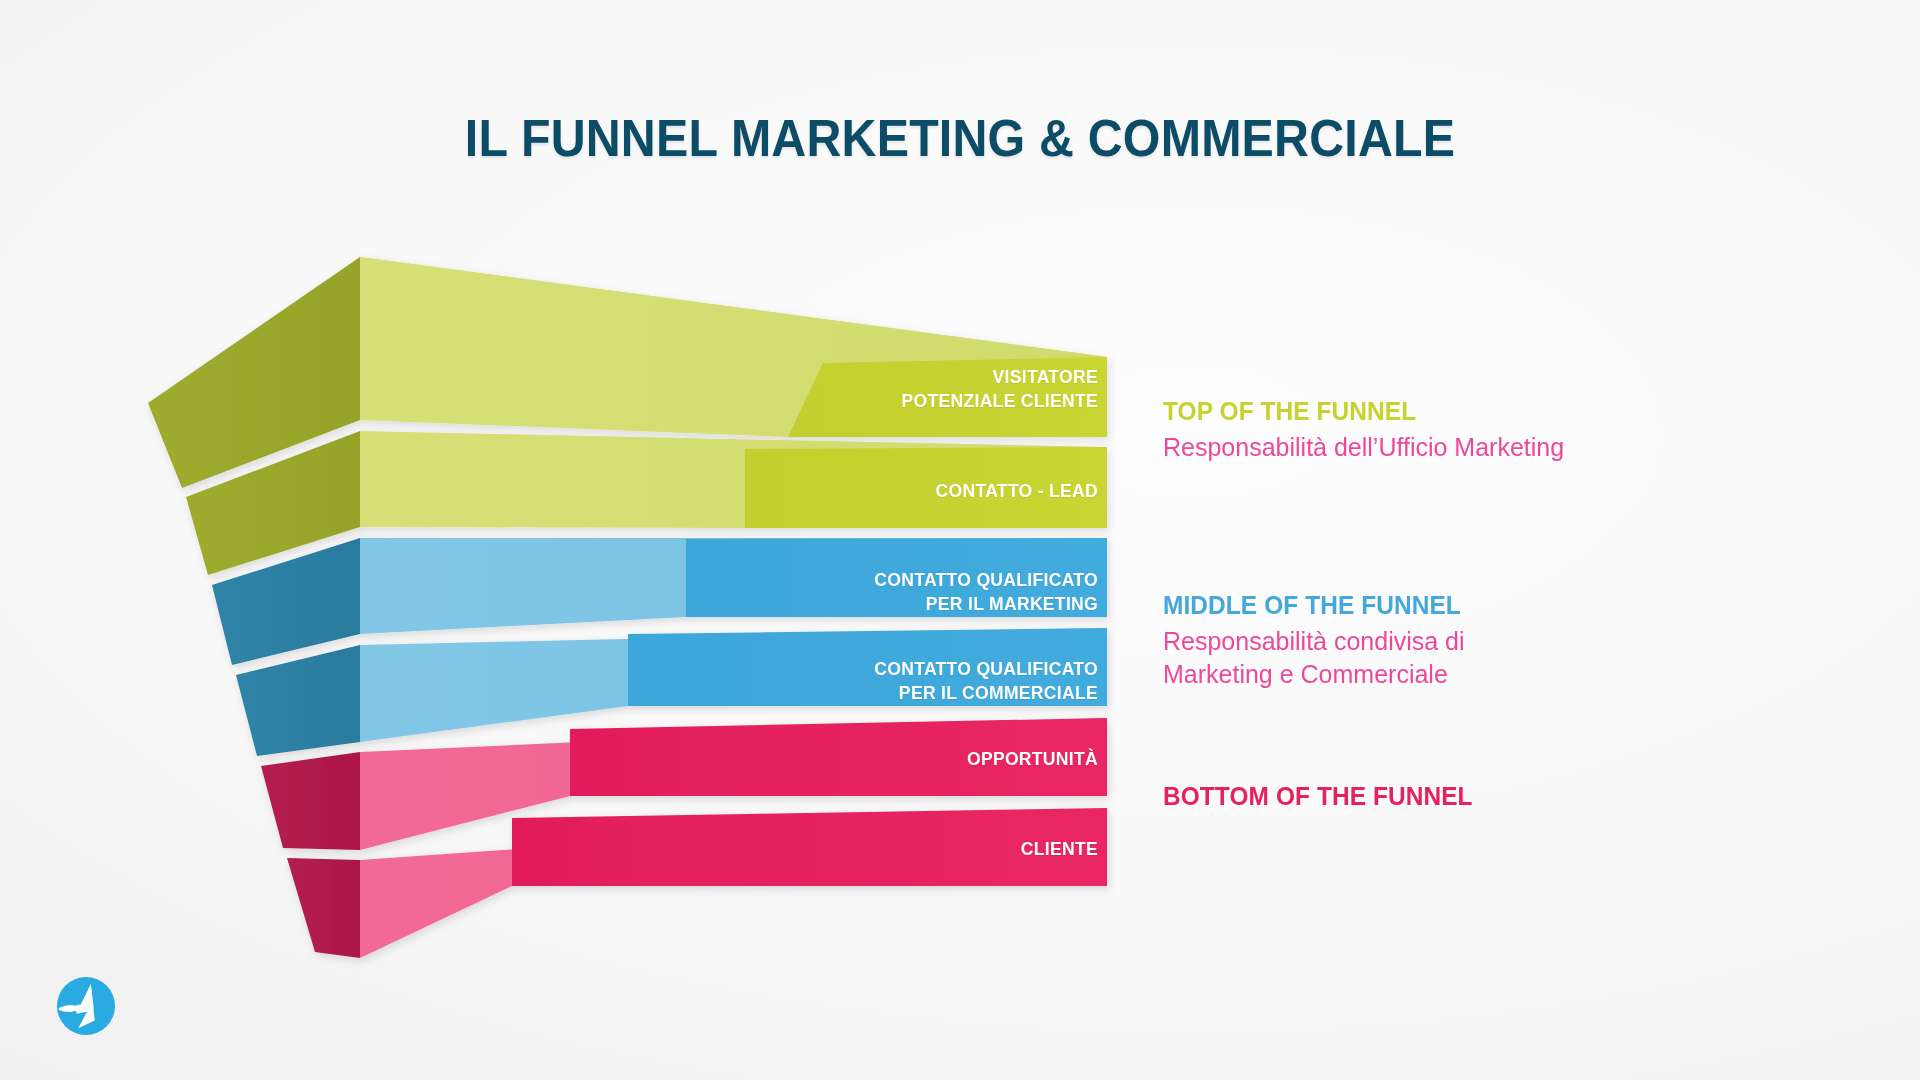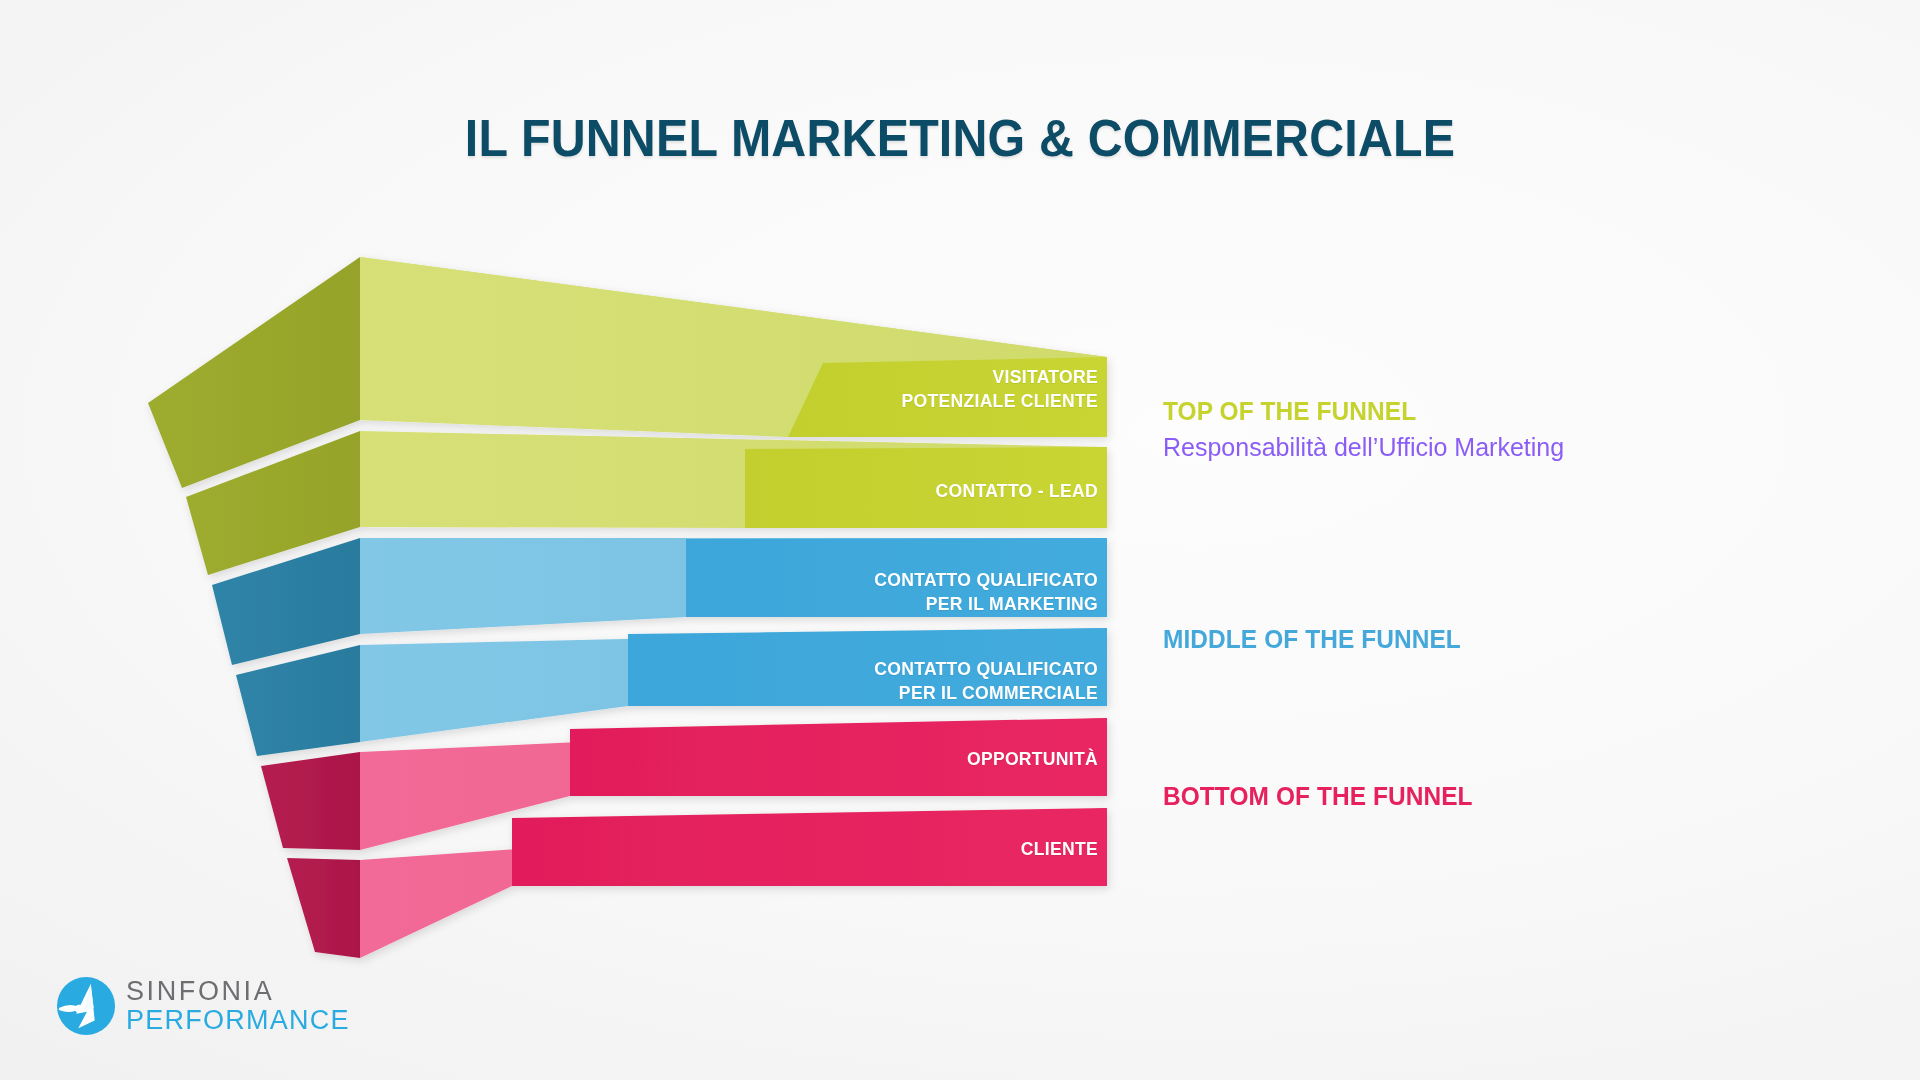--- a/index.html
+++ b/index.html
@@ -57,21 +57,21 @@
     font-size:26px;
     font-weight:bold;
     letter-spacing:0.1px;
     transform: scaleX(0.94);
     transform-origin:left center;
     white-space:nowrap;
     margin-bottom:4px;
   }
   .legend-body {
     font-size:25px;
-    color:#8b5cf6;
+    color:#ec4899;
     line-height:1.32;
     white-space:pre-line;
     font-weight:normal;
   }
 
   
   #logo { position:absolute; left:55px; top:975px; display:flex; align-items:center; }
   #logo .mark { width:62px; height:62px; flex:0 0 auto; }
   #logo .words { margin-left:9px; line-height:1; }
   #logo .w1 {
@@ -196,35 +196,33 @@
 
   <div class="band-label" style="top:747px; right:822px; width:340px;">OPPORTUNITÀ</div>
 
   <div class="band-label" style="top:837px; right:822px; width:340px;">CLIENTE</div>
 
   <div class="legend-group" style="top:396px;">
     <div class="legend-head" style="color:#c6d22e;">TOP OF THE FUNNEL</div>
     <div class="legend-body">Responsabilità dell’Ufficio Marketing</div>
   </div>
 
-  <div class="legend-group" style="top:624px;">
+  <div class="legend-group" style="top:590px;">
     <div class="legend-head" style="color:#44a8db;">MIDDLE OF THE FUNNEL</div>
+    <div class="legend-body">Responsabilità condivisa di
+Marketing e Commerciale</div>
   </div>
 
   <div class="legend-group" style="top:781px;">
     <div class="legend-head" style="color:#e6215e;">BOTTOM OF THE FUNNEL</div>
   </div>
 
   <div id="logo">
     <svg class="mark" viewBox="0 0 64 64">
       <circle cx="32" cy="32" r="30" fill="#29abe2"></circle>
       <path d="M37 9 L41 47 L24 55 L33 38 L22 40 Z" fill="#ffffff"></path>
       <path d="M37 11 L40 34 L29 37 Z" fill="#f2fbfe" opacity="0.92"></path>
       <path d="M4 34 Q17 28 26 34 Q17 41 4 36 Z" fill="#ffffff"></path>
       <circle cx="25" cy="35" r="4.2" fill="#ffffff"></circle>
     </svg>
-    <div class="words">
-      <span class="w1">SINFONIA</span>
-      <span class="w2">PERFORMANCE</span>
-    </div>
   </div>
 
 </div>
 
 </body></html>

